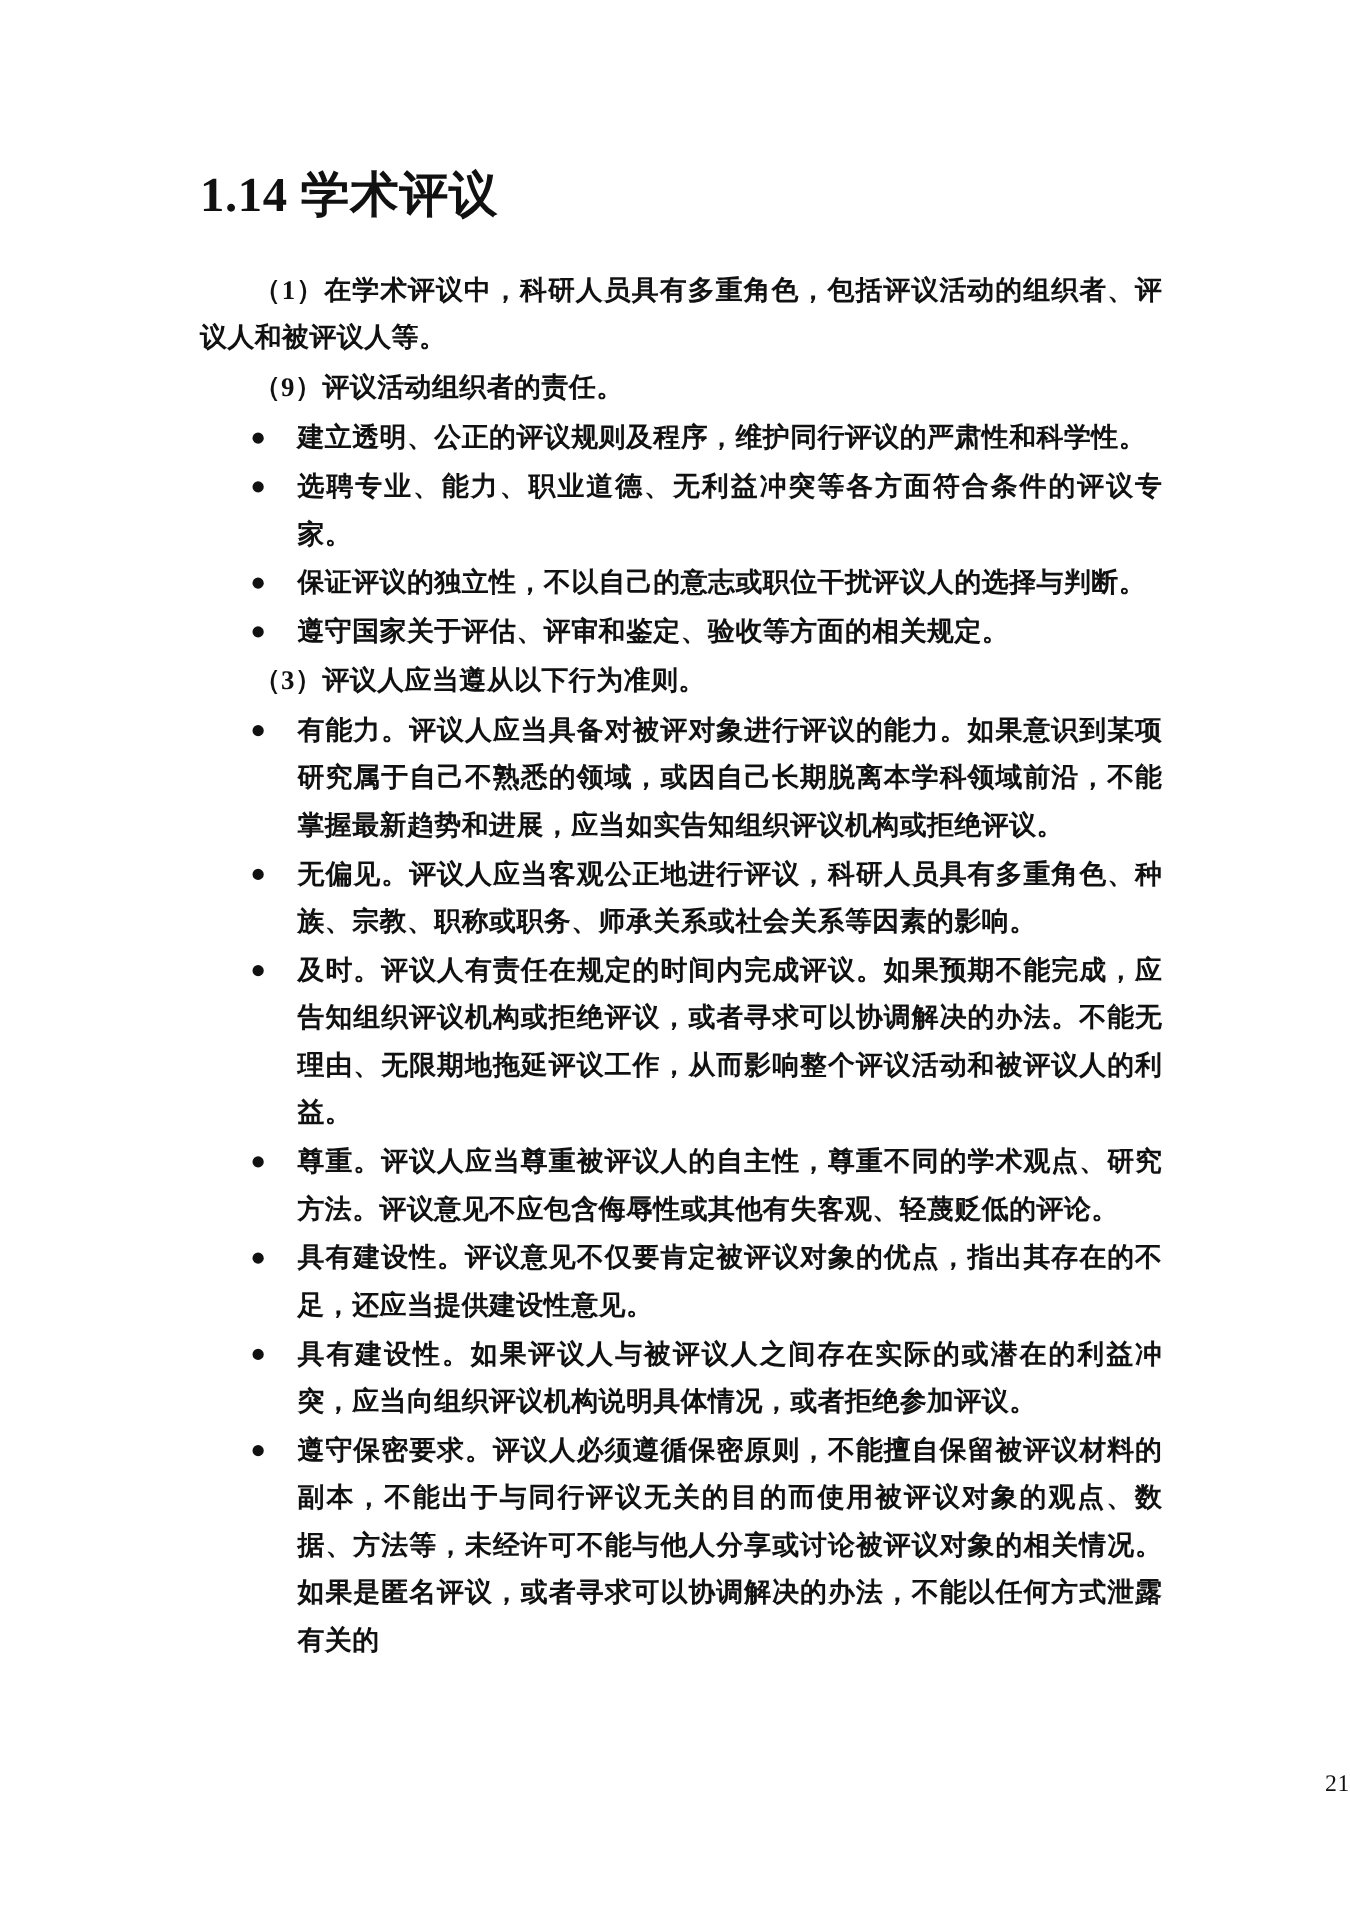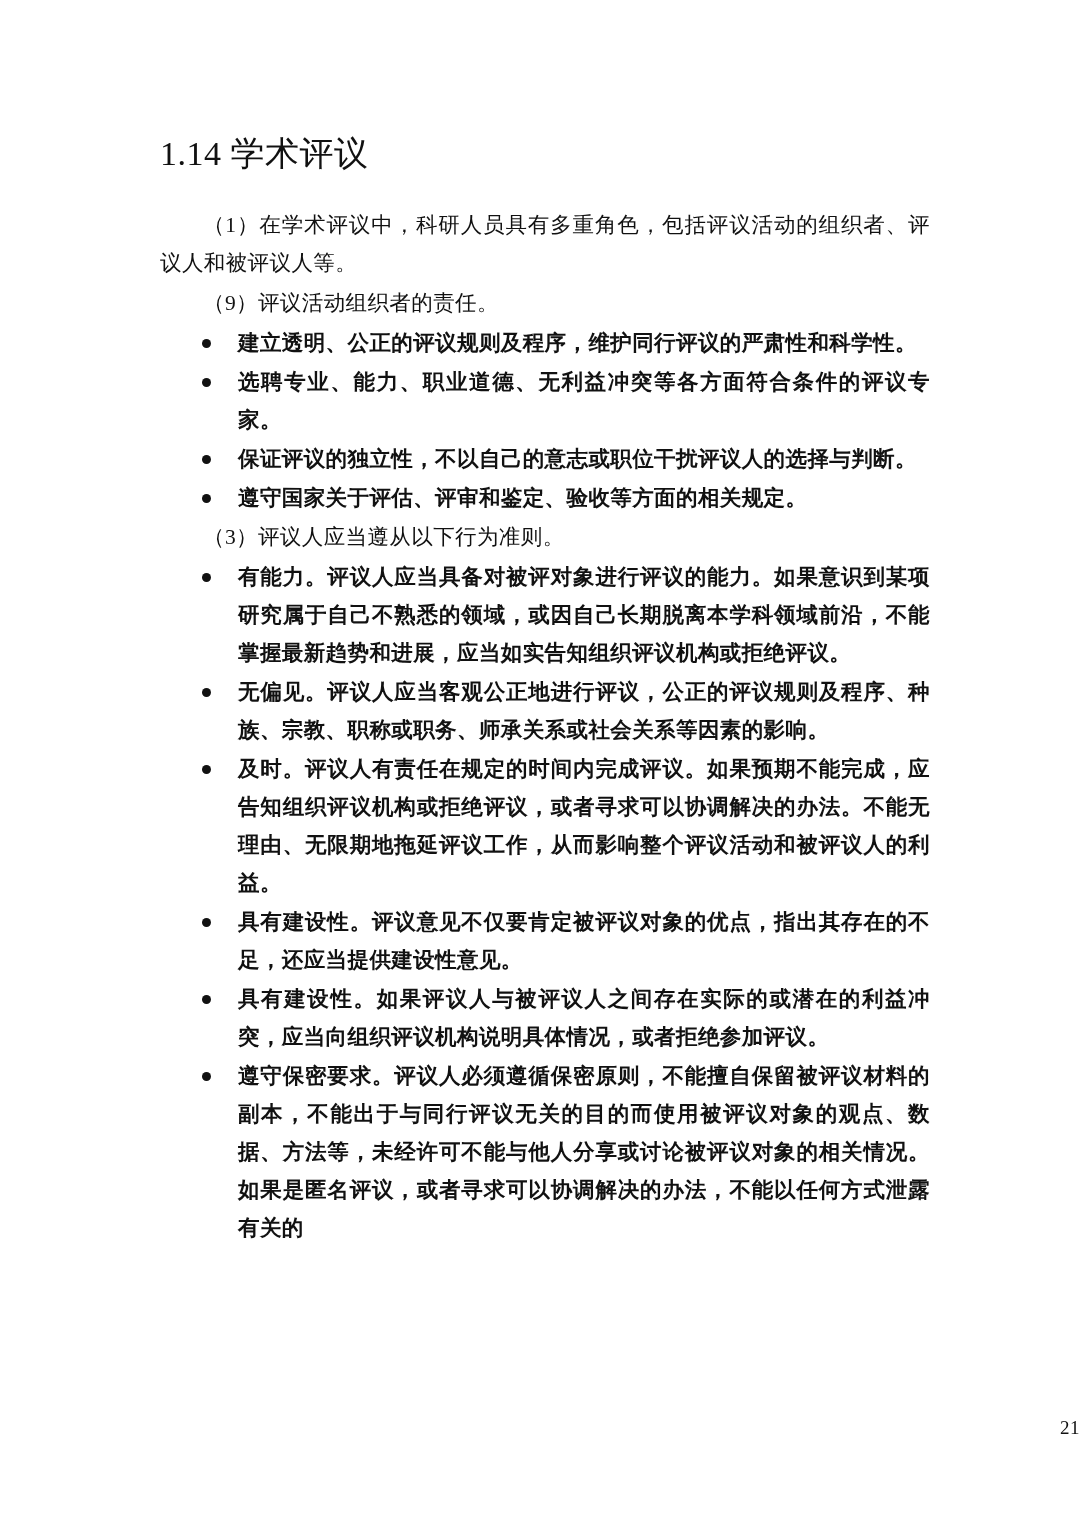--- a/index.html
+++ b/index.html
@@ -16,34 +16,35 @@
     overflow: hidden;
   }
   .page {
     position: relative;
     width: 1080px;
     height: 1527px;
     box-sizing: border-box;
     padding: 130px 150px 0 160px;
   }
   .doc-title {
-    font-size: 34px;
+    font-size: 39px;
     line-height: 1.4;
     margin: 0 0 28px 0;
     letter-spacing: 0.5px;
-    font-weight: 400;
+    font-weight: 700;
   }
   .para {
     font-size: 21.5px;
     line-height: 38px;
     text-align: justify;
     text-justify: inter-ideograph;
     margin: 0 0 2px 0;
     text-indent: 2em;
     letter-spacing: 0.4px;
+    font-weight: bold;
   }
   .bullet-list {
     margin: 0;
     padding: 0;
     list-style: none;
     font-weight: bold;
   }
   .bullet-item {
     position: relative;
     font-size: 21.5px;
@@ -105,25 +106,29 @@
 
   <p class="para">（3）评议人应当遵从以下行为准则。</p>
 
   <ul class="bullet-list">
     <li class="bullet-item">
       <span class="dot"></span>
       <span>有能力。评议人应当具备对被评对象进行评议的能力。如果意识到某项研究属于自己不熟悉的领域，或因自己长期脱离本学科领域前沿，不能掌握最新趋势和进展，应当如实告知组织评议机构或拒绝评议。</span>
     </li>
     <li class="bullet-item">
       <span class="dot"></span>
-      <span>无偏见。评议人应当客观公正地进行评议，公正的评议规则及程序、种族、宗教、职称或职务、师承关系或社会关系等因素的影响。</span>
+      <span>无偏见。评议人应当客观公正地进行评议，科研人员具有多重角色、种族、宗教、职称或职务、师承关系或社会关系等因素的影响。</span>
     </li>
     <li class="bullet-item">
       <span class="dot"></span>
       <span>及时。评议人有责任在规定的时间内完成评议。如果预期不能完成，应告知组织评议机构或拒绝评议，或者寻求可以协调解决的办法。不能无理由、无限期地拖延评议工作，从而影响整个评议活动和被评议人的利益。</span>
+    </li>
+    <li class="bullet-item">
+      <span class="dot"></span>
+      <span>尊重。评议人应当尊重被评议人的自主性，尊重不同的学术观点、研究方法。评议意见不应包含侮辱性或其他有失客观、轻蔑贬低的评论。</span>
     </li>
     <li class="bullet-item">
       <span class="dot"></span>
       <span>具有建设性。评议意见不仅要肯定被评议对象的优点，指出其存在的不足，还应当提供建设性意见。</span>
     </li>
     <li class="bullet-item">
       <span class="dot"></span>
       <span>具有建设性。如果评议人与被评议人之间存在实际的或潜在的利益冲突，应当向组织评议机构说明具体情况，或者拒绝参加评议。</span>
     </li>
     <li class="bullet-item">

